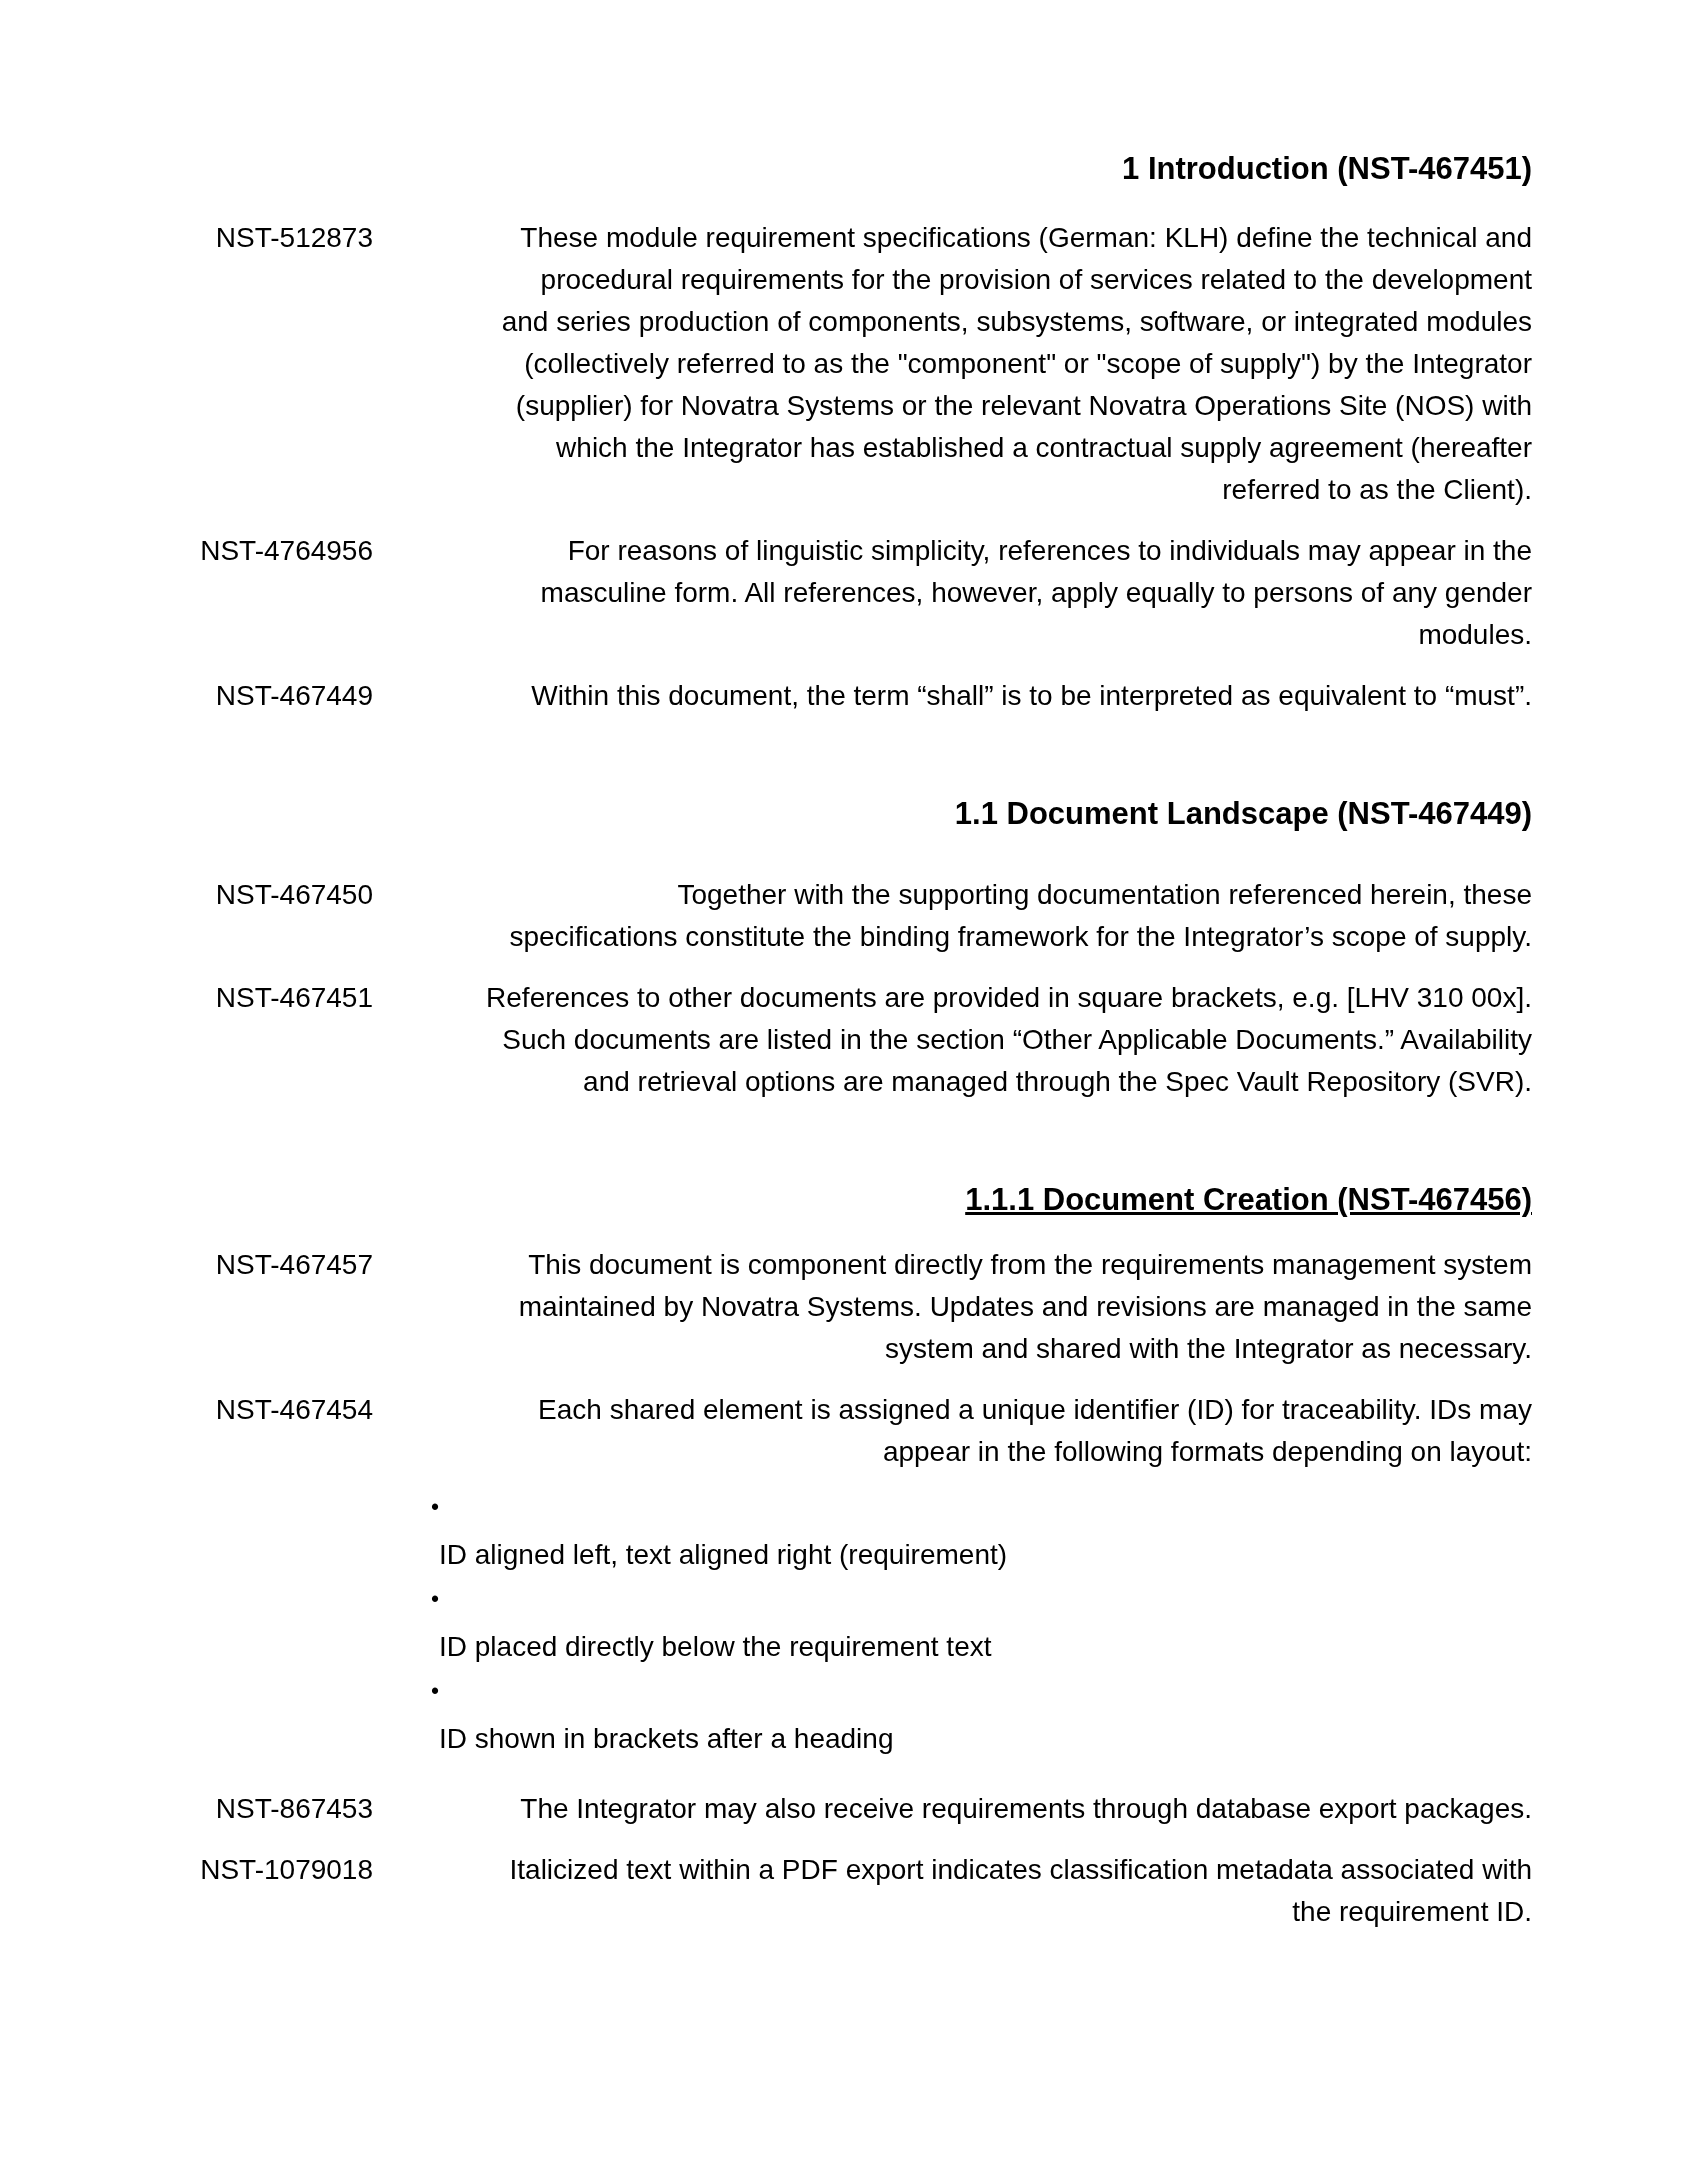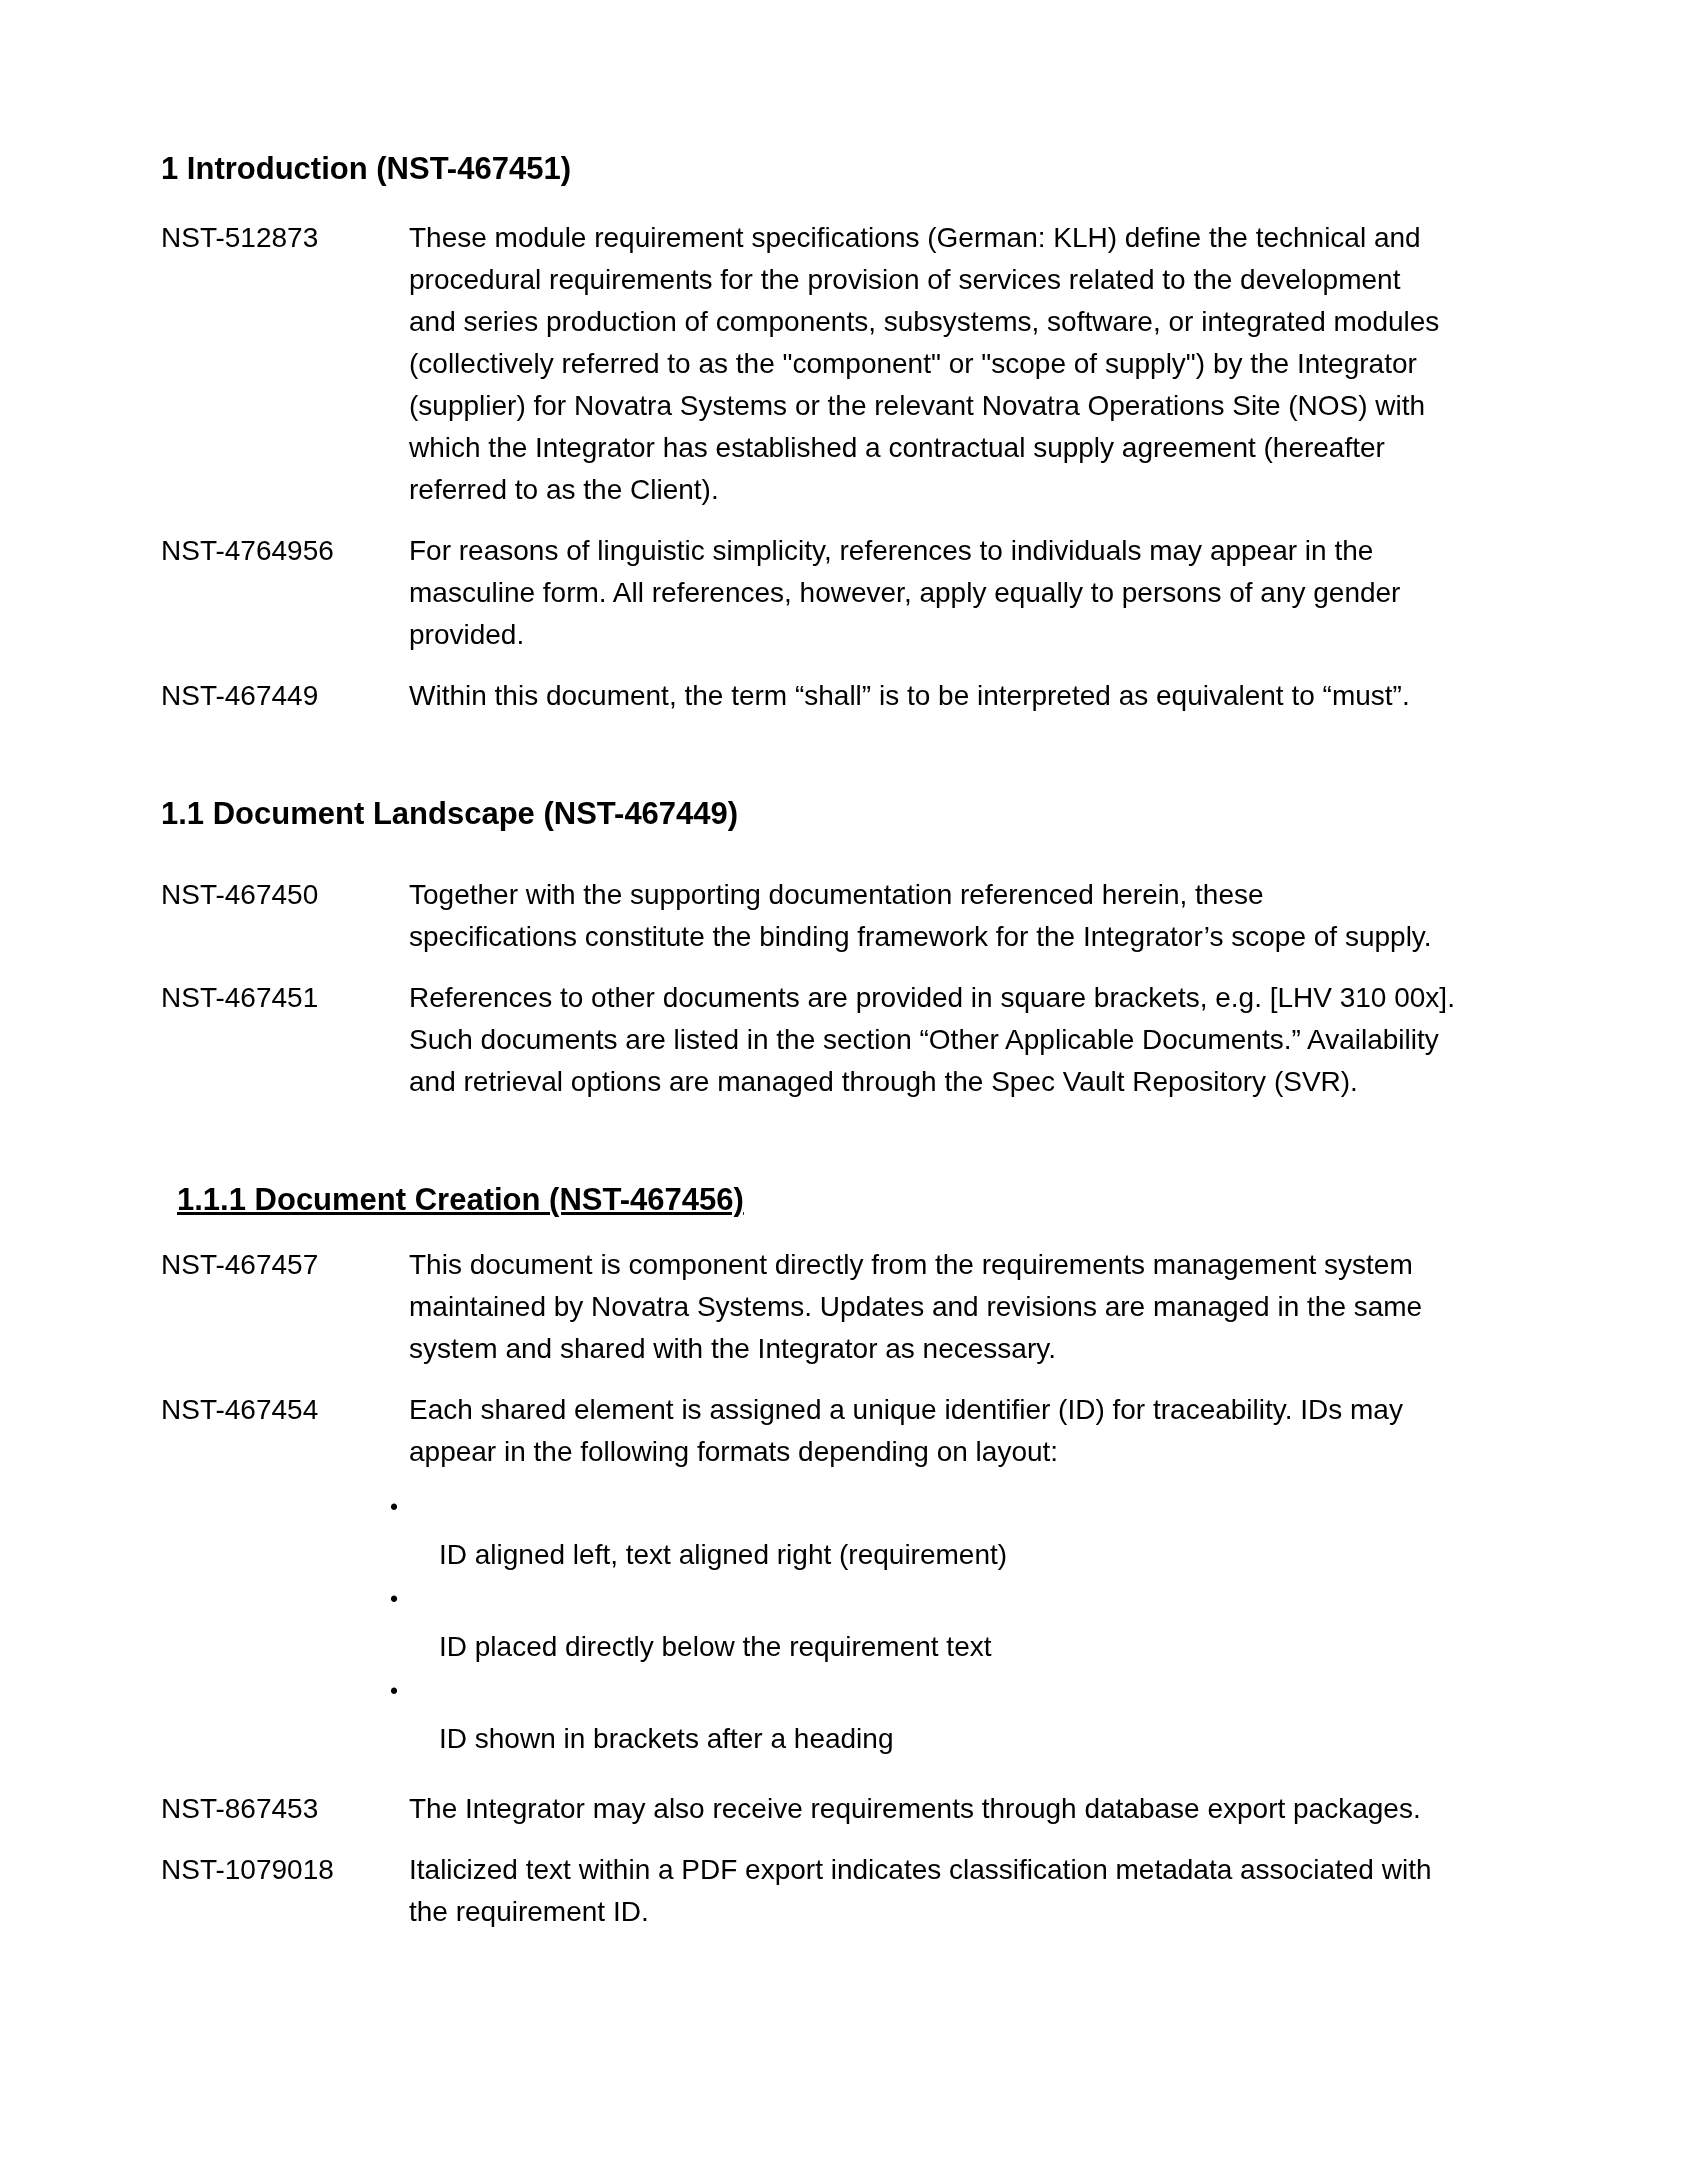--- a/index.html
+++ b/index.html
@@ -4,20 +4,21 @@
 <style>
   html, body { margin: 0; padding: 0; background: #ffffff; }
   .page {
     position: relative;
     width: 1683px;
     height: 2178px;
     background: #ffffff;
     overflow: hidden;
     font-family: "Liberation Sans", "DejaVu Sans", sans-serif;
     color: #000000;
+    text-align: right;
   }
   .content {
     position: absolute;
     left: 161px;
     top: 149px;
     width: 1371px;
   }
   .heading {
     font-weight: 700;
     font-size: 31px;
@@ -67,21 +68,21 @@
           <div class="line">(supplier) for Novatra Systems or the relevant Novatra Operations Site (NOS) with</div>
           <div class="line">which the Integrator has established a contractual supply agreement (hereafter</div>
           <div class="line">referred to as the Client).</div>
         </div>
       </div>
       <div class="req">
         <div class="req-id">NST-4764956</div>
         <div class="req-body">
           <div class="line">For reasons of linguistic simplicity, references to individuals may appear in the</div>
           <div class="line">masculine form. All references, however, apply equally to persons of any gender</div>
-          <div class="line">provided.</div>
+          <div class="line">modules.</div>
         </div>
       </div>
       <div class="req">
         <div class="req-id">NST-467449</div>
         <div class="req-body">
           <div class="line">Within this document, the term “shall” is to be interpreted as equivalent to “must”.</div>
         </div>
       </div>
       <div class="heading level-2">1.1 Document Landscape (NST-467449)</div>
       <div class="req">

